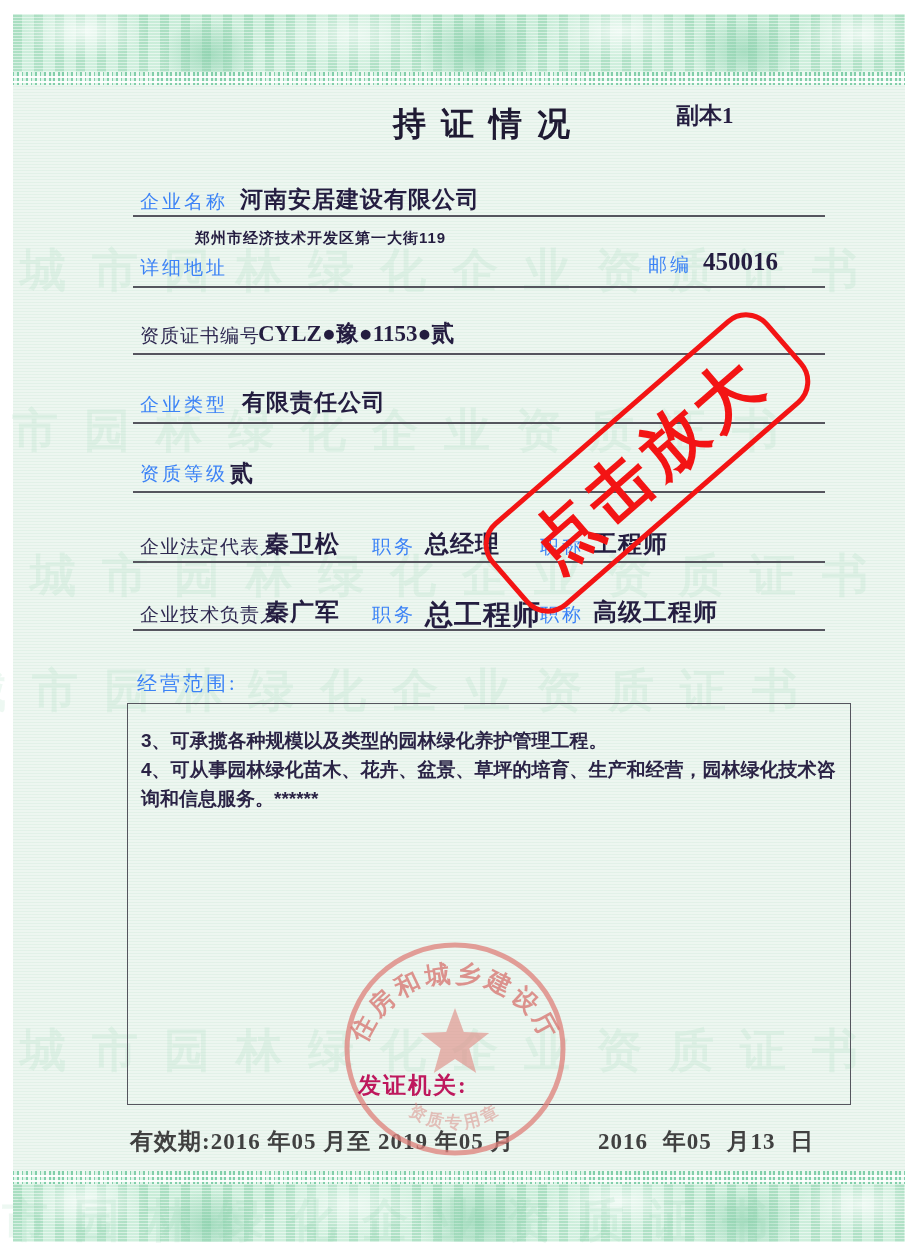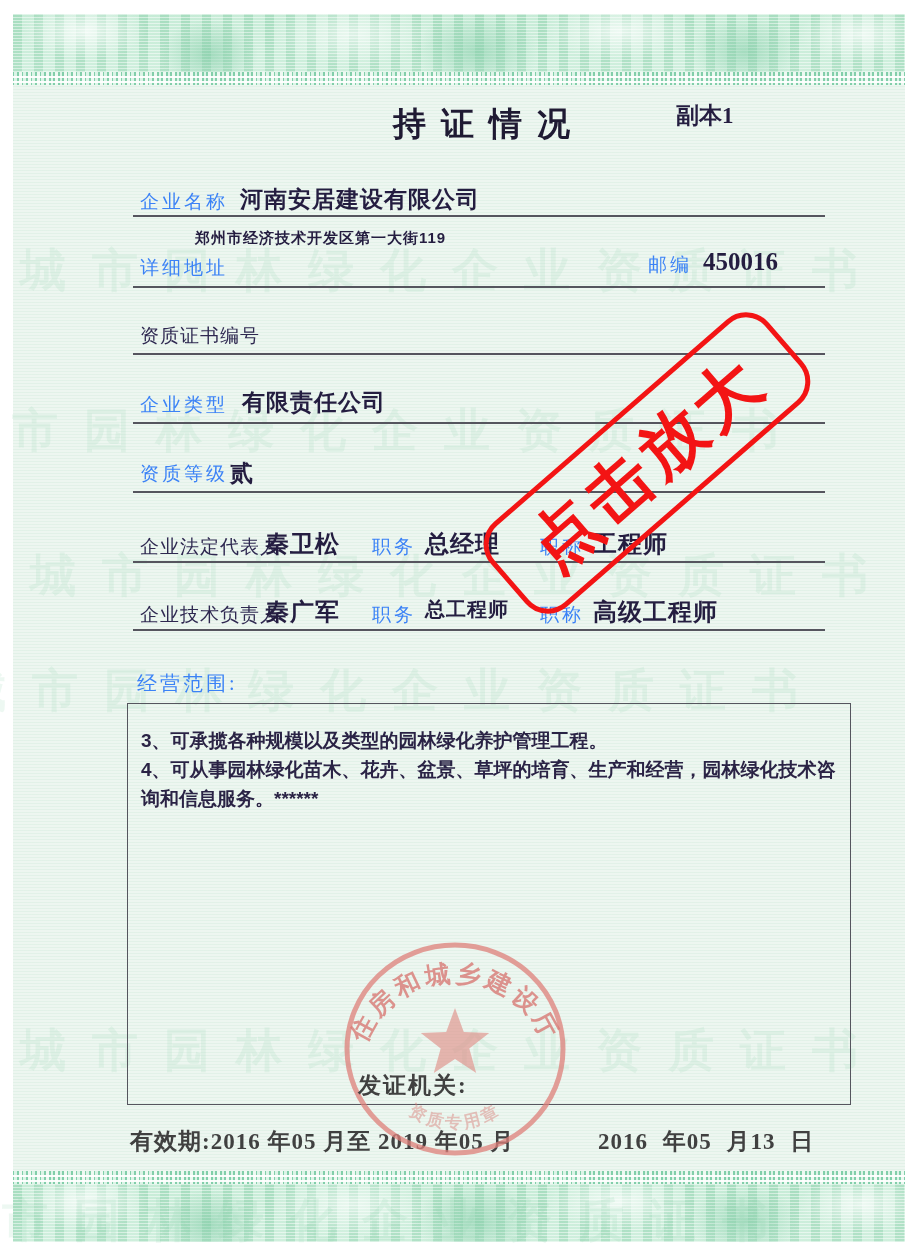--- a/index.html
+++ b/index.html
@@ -50,21 +50,21 @@
                font-size:19px;line-height:29px;color:#2a2345;}
   
   .seal{position:absolute;left:338px;top:936px;z-index:4;}
   
   .stamp{position:absolute;left:463px;top:407px;width:368px;height:112px;z-index:6;
          border:5px solid #f31414;border-radius:30px;box-sizing:border-box;
          display:flex;align-items:center;justify-content:center;
          transform:rotate(-41deg);}
   .stamp span{font-family:"Liberation Sans","DejaVu Sans",sans-serif;font-weight:900;
               font-size:66px;letter-spacing:5px;color:#f31414;line-height:1;}
-  .issuer{font-size:23px;font-weight:bold;letter-spacing:2px;color:#404040;z-index:5;}
+  .issuer{font-size:23px;font-weight:bold;letter-spacing:2px;color:#be185d;z-index:5;}
   .validity{font-size:23px;font-weight:bold;color:#404040;letter-spacing:1px;}
 </style>
 </head>
 <body>
 
 <div class="page">
 
   <div class="paper"></div>
   <div class="band band-top"></div>
   <div class="ticker ticker-top"></div>
@@ -85,20 +85,21 @@
   <div class="abs value" style="left:240px;top:184px;font-size:23px;">河南安居建设有限公司</div>
   <div class="rule" style="left:133px;top:215px;width:692px;"></div>
 
   <div class="abs value" style="left:195px;top:229px;font-size:15px;">郑州市经济技术开发区第一大街119</div>
   <div class="abs label" style="left:140px;top:255px;">详细地址</div>
   <div class="abs label" style="left:648px;top:252px;">邮编</div>
   <div class="abs" style="left:703px;top:248px;font-size:25px;font-weight:bold;color:#241d40;">450016</div>
   <div class="rule" style="left:133px;top:286px;width:692px;"></div>
 
   <div class="abs label-tight" style="left:140px;top:323px;">资质证书编号</div>
+  <div class="abs" style="left:258px;top:318px;font-size:23px;font-weight:bold;color:#241d40;">CYLZ●豫●1153●贰</div>
   <div class="rule" style="left:133px;top:353px;width:692px;"></div>
 
   <div class="abs label" style="left:140px;top:392px;">企业类型</div>
   <div class="abs value" style="left:242px;top:387px;font-size:23px;">有限责任公司</div>
   <div class="rule" style="left:133px;top:422px;width:692px;"></div>
 
   <div class="abs label" style="left:140px;top:461px;">资质等级</div>
   <div class="abs value" style="left:230px;top:458px;font-size:23px;">贰</div>
   <div class="rule" style="left:133px;top:491px;width:692px;"></div>
 
@@ -106,21 +107,21 @@
   <div class="abs value" style="left:265px;top:528px;font-size:24px;">秦卫松</div>
   <div class="abs label" style="left:372px;top:534px;">职务</div>
   <div class="abs value" style="left:425px;top:528px;font-size:24px;">总经理</div>
   <div class="abs label" style="left:540px;top:534px;">职称</div>
   <div class="abs value" style="left:593px;top:528px;font-size:24px;">工程师</div>
   <div class="rule" style="left:133px;top:561px;width:692px;"></div>
 
   <div class="abs label-tight" style="left:140px;top:602px;">企业技术负责人</div>
   <div class="abs value" style="left:265px;top:596px;font-size:24px;">秦广军</div>
   <div class="abs label" style="left:372px;top:602px;">职务</div>
-  <div class="abs value" style="left:425px;top:596px;font-size:20px;">总工程师</div>
+  <div class="abs value" style="left:425px;top:596px;font-size:28px;">总工程师</div>
   <div class="abs label" style="left:540px;top:602px;">职称</div>
   <div class="abs value" style="left:593px;top:596px;font-size:24px;">高级工程师</div>
   <div class="rule" style="left:133px;top:629px;width:692px;"></div>
 
   <div class="abs label" style="left:137px;top:670px;font-size:20px;">经营范围:</div>
   <div class="scope-box">
     <p>3、可承揽各种规模以及类型的园林绿化养护管理工程。</p>
     <p>4、可从事园林绿化苗木、花卉、盆景、草坪的培育、生产和经营，园林绿化技术咨询和信息服务。******</p>
   </div>
 

